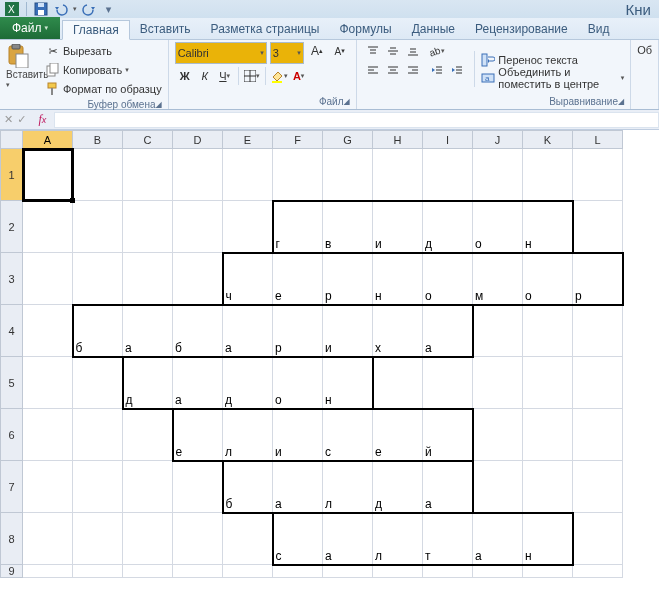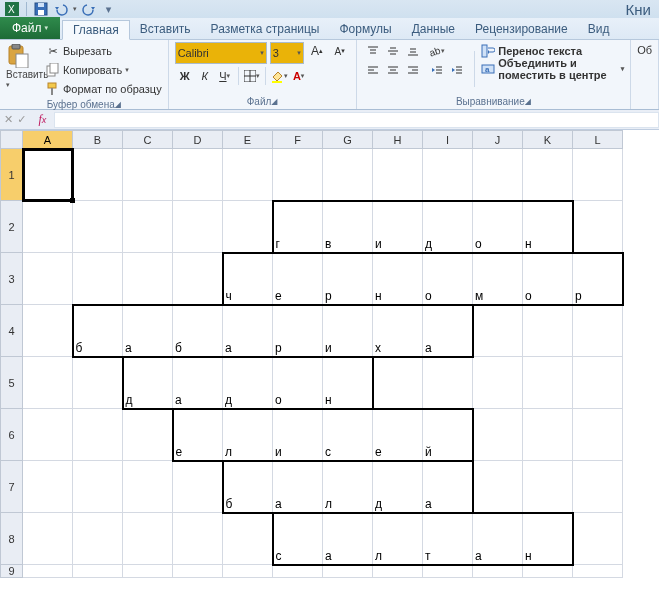--- a/index.html
+++ b/index.html
@@ -14,21 +14,21 @@
 
 .ribbon-tabs { height: 22px; background: linear-gradient(#e8f0f9,#dde9f5); display:flex; align-items:flex-end; border-bottom:1px solid #b6c8dc; }
 .file-tab { background:#207245; background:linear-gradient(#2f8b4c,#1d6b37); color:#fff; padding:3px 12px 3px 12px; font-size:12px; height:22px; display:flex; align-items:center; gap:3px; margin-right:2px; }
 .tab { padding:3px 10px; font-size:12px; color:#3b5c7e; cursor:default; height:20px; display:flex; align-items:center; }
 .tab.active { background:#f5f9fd; border:1px solid #b6c8dc; border-bottom:1px solid #f5f9fd; position:relative; top:1px; }
 
 
 .ribbon { background:#f2f6fb; border-bottom:1px solid #a9bdd4; display:flex; height:70px; }
 .group { border-right:1px solid #cdd9e8; padding:2px 6px 0 6px; display:flex; flex-direction:column; }
 .group-content { flex:1; display:flex; gap:4px; }
-.group-label { text-align:center; font-size:10px; color:#5b7290; padding:1px 0 2px 0; display:flex; justify-content:center; align-items:center; }
+.group-label { text-align:center; font-size:10px; color:#5b7290; padding:1px 0 2px 0; display:flex; justify-content:flex-end; align-items:center; }
 .group-expand { color:#5b7290; font-size:8px; }
 .big-btn { width:36px; display:flex; flex-direction:column; align-items:flex-start; justify-content:flex-start; padding-top:2px; gap:1px; }
 .big-btn .ico { width:24px; height:24px; }
 .big-btn .lbl { font-size:10px; color:#444; }
 .mini-row { display:flex; align-items:center; gap:3px; height:18px; font-size:11px; color:#333; }
 .mini-row .ico { width:14px; height:14px; display:inline-flex; align-items:center; justify-content:center; }
 .col { display:flex; flex-direction:column; justify-content:flex-start; gap:1px; }
 .dd-caret { font-size:7px; color:#555; }
 
 
@@ -286,21 +286,21 @@
               <svg width="12" height="12">
                 <line x1="5" y1="3" x2="11" y2="3" stroke="#333"></line>
                 <line x1="5" y1="6" x2="11" y2="6" stroke="#333"></line>
                 <line x1="5" y1="9" x2="11" y2="9" stroke="#333"></line>
                 <path d="M1 4 l3 2 l-3 2 z" fill="#3a6fb7"></path>
               </svg>
             </div>
         </div>
       </div>
       <span class="sep-v"></span>
-      <div class="col" style="justify-content:flex-start; gap:0;font-weight:bold;">
+      <div class="col" style="justify-content:center; gap:0;">
         <div class="mini-row">
             <span class="ico">
               <svg width="14" height="14">
                 <rect x="1" y="1" width="5" height="12" fill="#cfe1f7" stroke="#3a6fb7"></rect>
                 <path d="M7 4 h5 a2 2 0 0 1 0 4 h-3" fill="none" stroke="#3a6fb7"></path>
                 <path d="M9 8 l-2 -2 v4 z" fill="#3a6fb7"></path>
               </svg>
             </span>
             <span>Перенос текста</span>
           </div>

